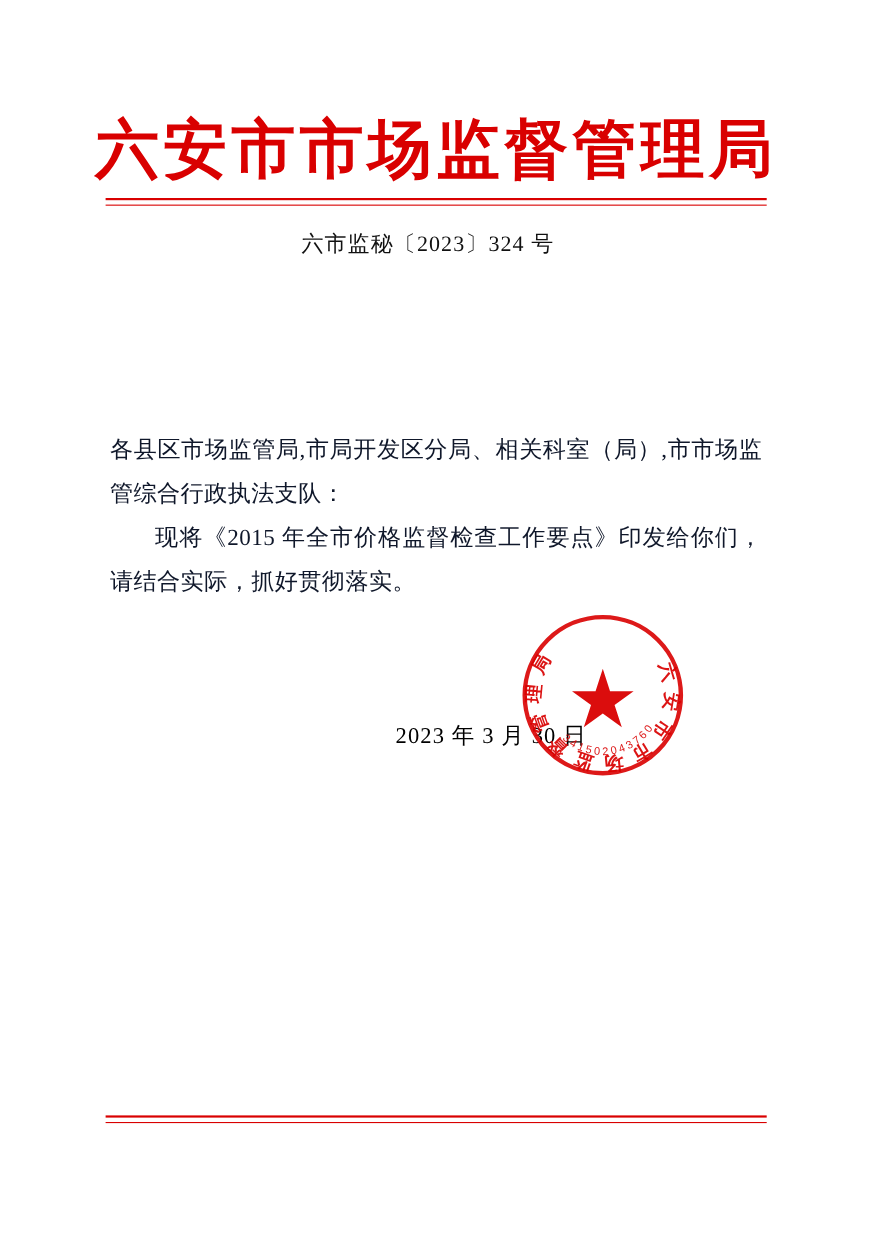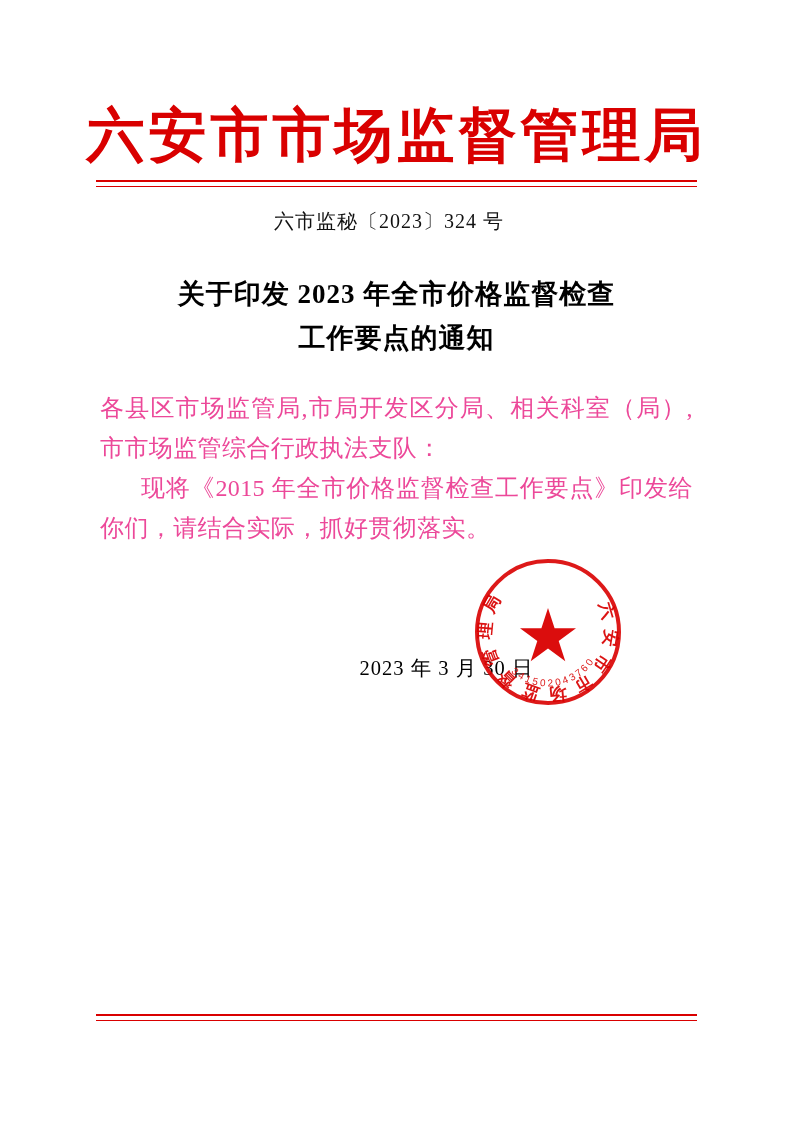--- a/index.html
+++ b/index.html
@@ -75,23 +75,23 @@
     color: #000000;
     letter-spacing: 1px;
   }
 
   
   .body-block {
     position: absolute;
     top: 388px;
     left: 100px;
     width: 593px;
-    font-size: 24px;
+    font-size: 21px;
     line-height: 40px;
-    color: #ec4899;
+    color: #0f172a;
     text-align: justify;
     letter-spacing: 0.4px;
   }
   .para {
     margin: 0;
   }
   .para.indent {
     text-indent: 41px;
   }
 
@@ -141,24 +141,20 @@
 <div class="page">
 
   <div class="masthead">
     <div class="masthead-title">六安市市场监督管理局</div>
   </div>
   <div class="masthead-rule r1"></div>
   <div class="masthead-rule r2"></div>
 
   <div class="doc-number">六市监秘〔2023〕324 号</div>
 
-  <div class="doc-title">
-    <div>关于印发 2023 年全市价格监督检查</div>
-    <div>工作要点的通知</div>
-  </div>
 
   <div class="body-block">
     <p class="para">各县区市场监管局,市局开发区分局、相关科室（局）,市市场监管综合行政执法支队：</p>
     <p class="para indent">现将《2015 年全市价格监督检查工作要点》印发给你们，请结合实际，抓好贯彻落实。</p>
   </div>
 
   <div class="sign-area">
 
     <div class="date-line">2023 年 3 月 30 日</div>
 

